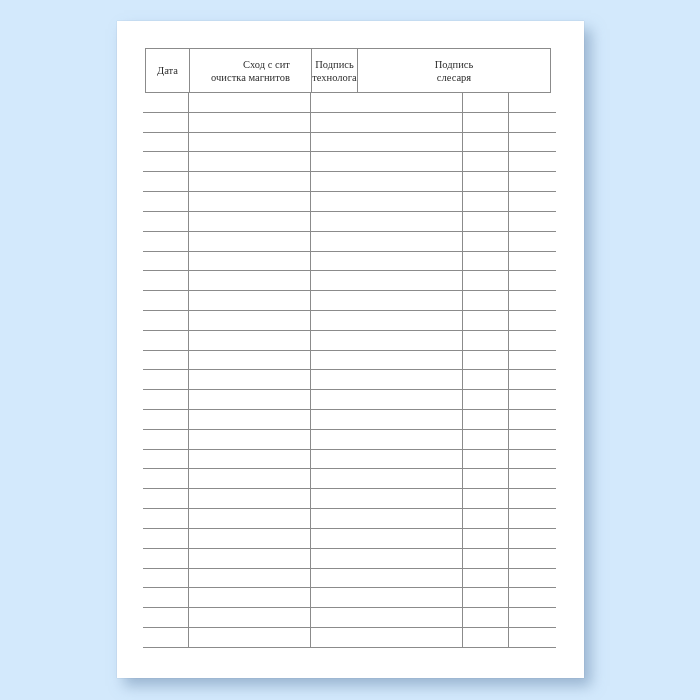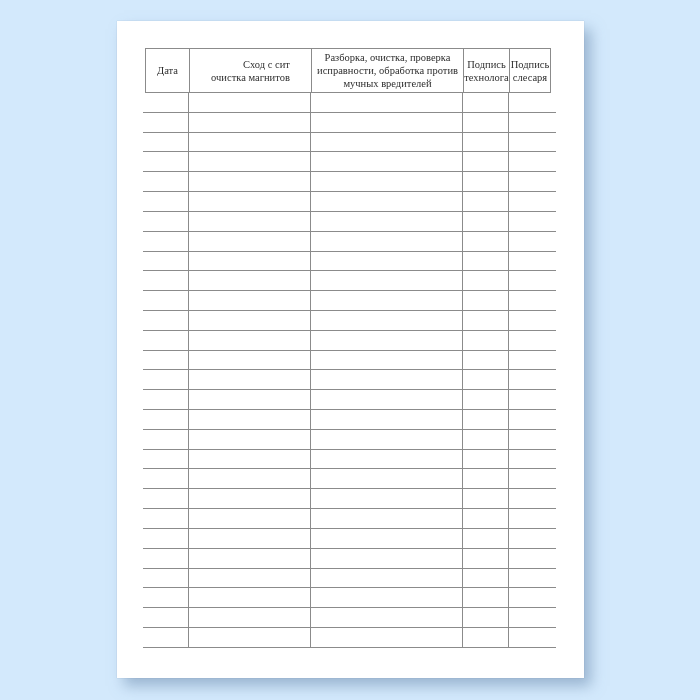--- a/index.html
+++ b/index.html
@@ -45,23 +45,20 @@
 <body>
 
 <div class="scene">
   <div class="paper">
     <div class="log-table">
 
       <div class="header-row">
         <div class="header-cell col-0">Дата</div>
         <div class="header-cell col-1">Сход с сит
 очистка магнитов</div>
-        <div class="header-cell col-2">Разборка, очистка, проверка
-исправности, обработка против
-мучных вредителей</div>
         <div class="header-cell col-3">Подпись
 технолога</div>
         <div class="header-cell col-4">Подпись
 слесаря</div>
       </div>
 
       <div class="body">
 
         <div class="body-row"></div>
           <div class="body-row"></div>

